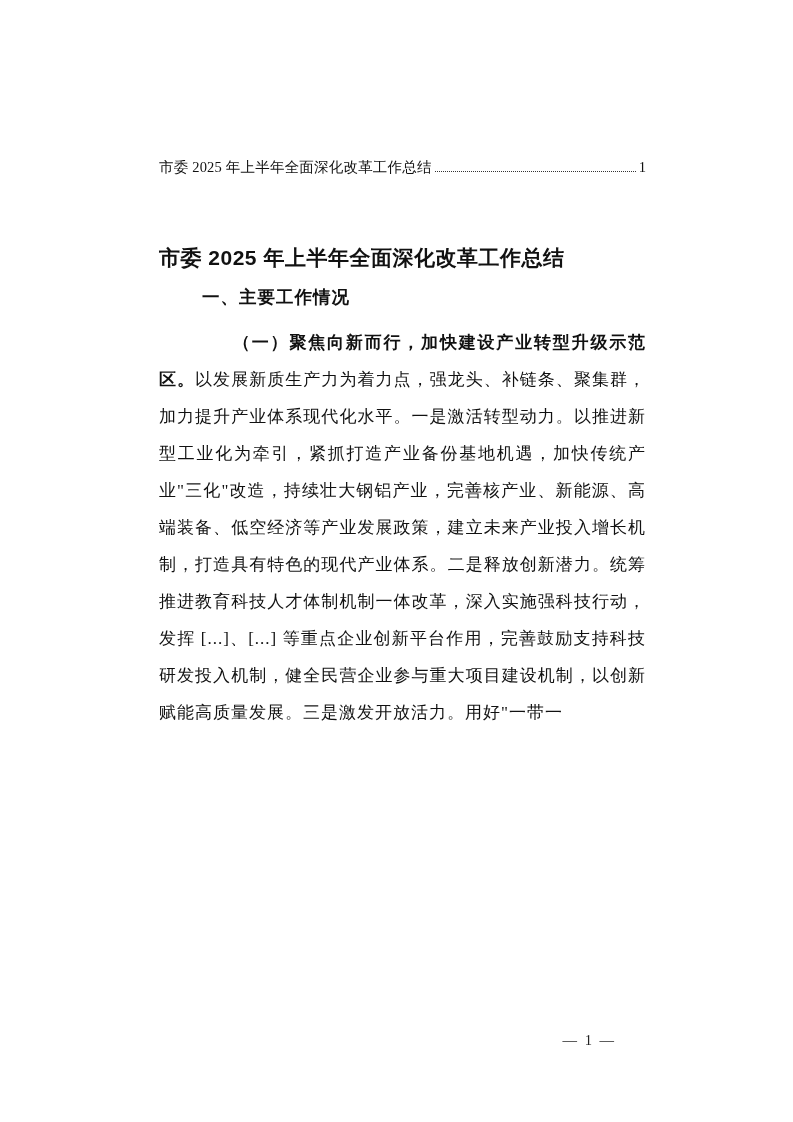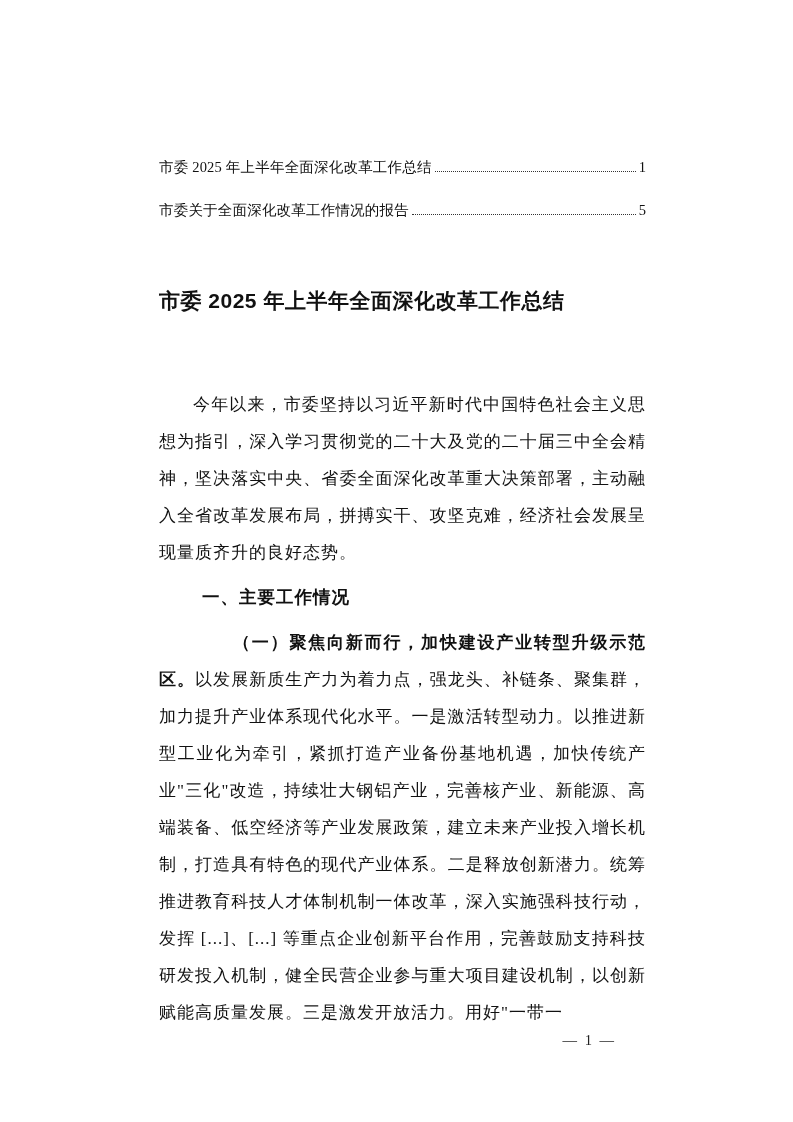--- a/index.html
+++ b/index.html
@@ -96,30 +96,24 @@
 <body>
 
 <div class="page">
 
   <nav class="toc">
     <div class="toc-entry">
       <span class="toc-title">市委 2025 年上半年全面深化改革工作总结</span>
       <span class="toc-dots"></span>
       <span class="toc-page">1</span>
     </div>
-    <div class="toc-entry">
-      <span class="toc-title">市委关于全面深化改革工作情况的报告</span>
-      <span class="toc-dots"></span>
-      <span class="toc-page">5</span>
-    </div>
   </nav>
 
   <h1 class="doc-title">市委 2025 年上半年全面深化改革工作总结</h1>
 
-  <p class="body-para first">今年以来，市委坚持以习近平新时代中国特色社会主义思想为指引，深入学习贯彻党的二十大及党的二十届三中全会精神，坚决落实中央、省委全面深化改革重大决策部署，主动融入全省改革发展布局，拼搏实干、攻坚克难，经济社会发展呈现量质齐升的良好态势。</p>
 
   <h2 class="section-heading">一、主要工作情况</h2>
 
   <p class="body-para"><span class="seg-bold">（一）聚焦向新而行，加快建设产业转型升级示范区。</span><span>以发展新质生产力为着力点，强龙头、补链条、聚集群，加力提升产业体系现代化水平。</span><span>一是激活转型动力。</span><span>以推进新型工业化为牵引，紧抓打造产业备份基地机遇，加快传统产业"三化"改造，持续壮大钢铝产业，完善核产业、新能源、高端装备、低空经济等产业发展政策，建立未来产业投入增长机制，打造具有特色的现代产业体系。</span><span>二是释放创新潜力。</span><span>统筹推进教育科技人才体制机制一体改革，深入实施强科技行动，发挥 [...]、[...] 等重点企业创新平台作用，完善鼓励支持科技研发投入机制，健全民营企业参与重大项目建设机制，以创新赋能高质量发展。</span><span>三是激发开放活力。</span><span>用好"一带一</span></p>
 
   <div class="page-footer">— 1 —</div>
 
 </div>
 
 </body></html>

